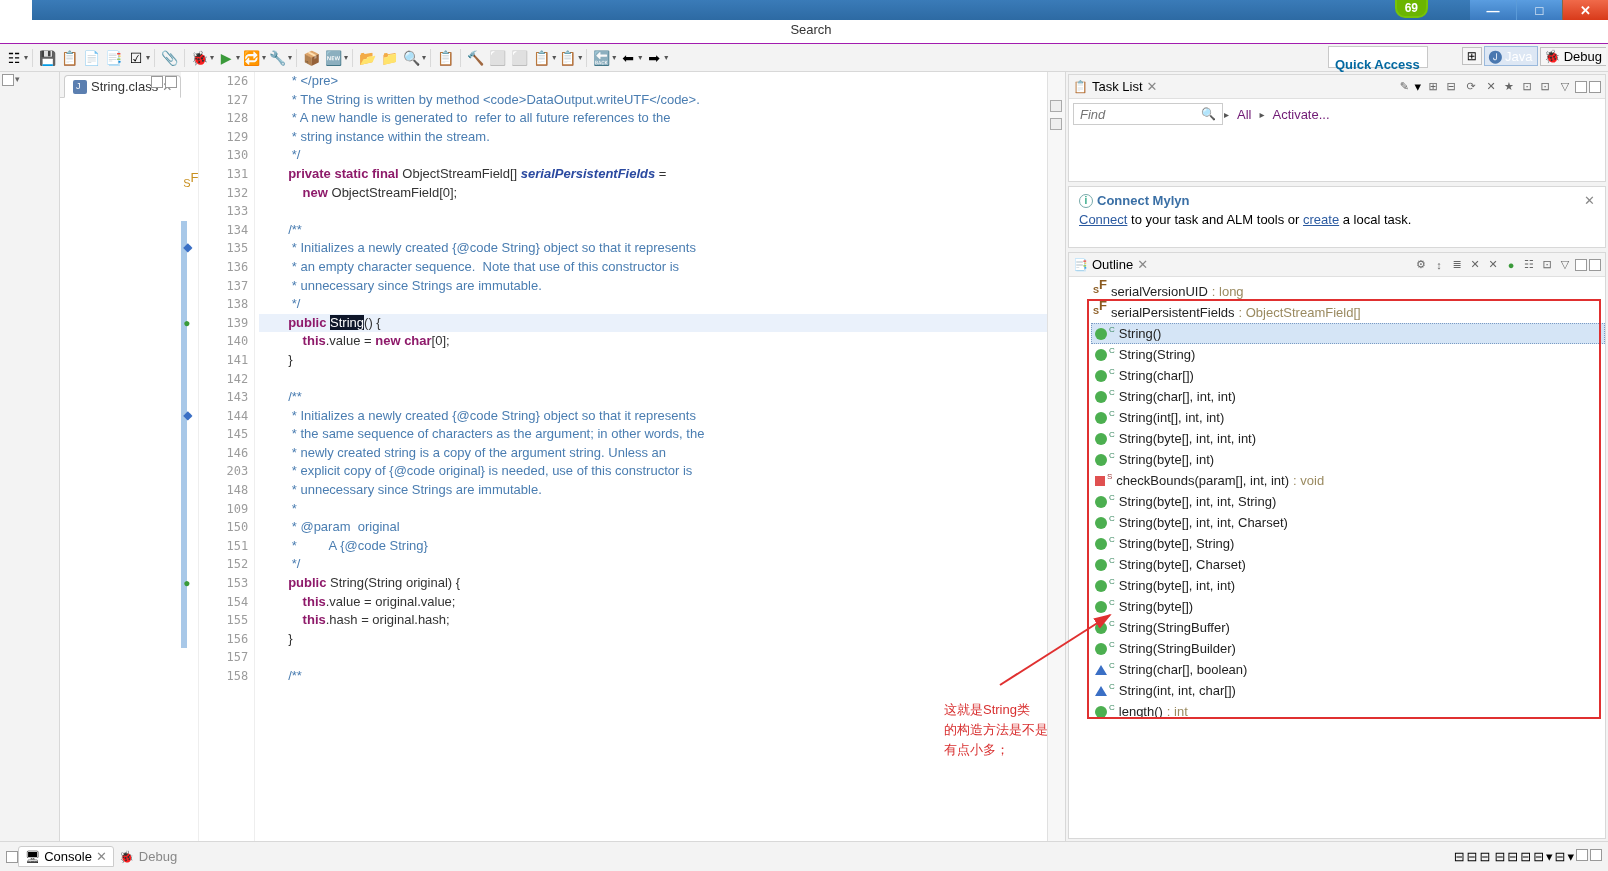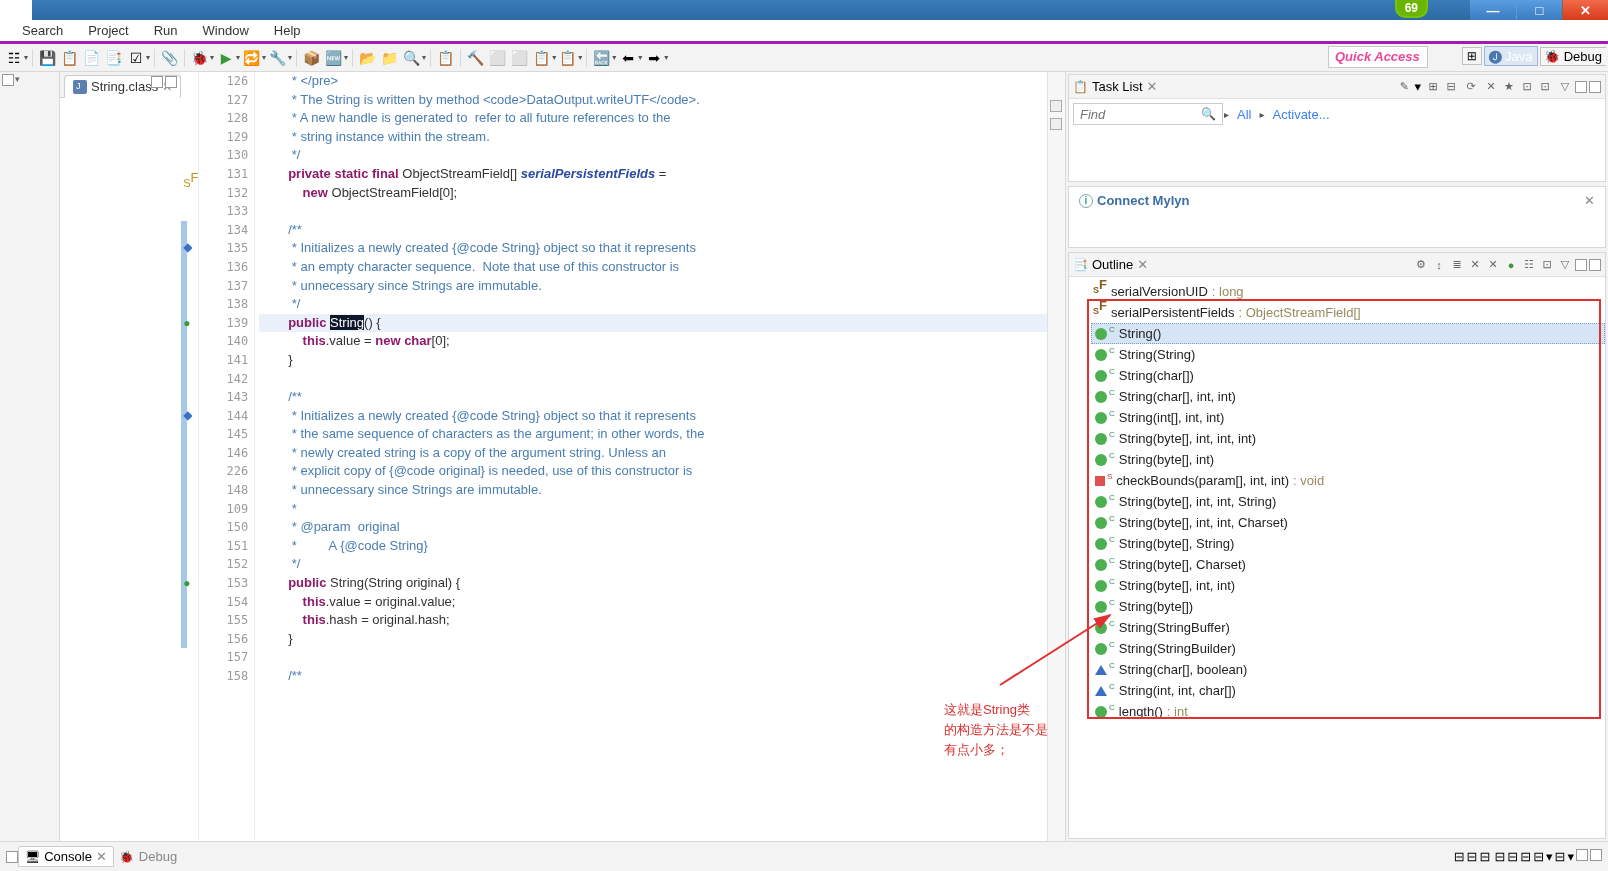--- a/index.html
+++ b/index.html
@@ -8,29 +8,29 @@
 
 .titlebar { height:20px; background:linear-gradient(180deg,#3a7bb8 0%,#2d6aa3 100%); position:relative;margin-left:32px; }
 .titlebar .winbtns { position:absolute; right:0; top:0; display:flex; }
 .titlebar .winbtn { width:46px; height:20px; display:flex; align-items:center; justify-content:center; color:#fff; font-weight:bold; }
 .winbtn.min { background:linear-gradient(180deg,#5a9de0,#3b7bc0); }
 .winbtn.max { background:linear-gradient(180deg,#5a9de0,#3b7bc0); border-left:1px solid #5b9bd8; }
 .winbtn.close { background:linear-gradient(180deg,#f06a4a,#d83a1a); border-left:1px solid #864; }
 .badge69 { position:absolute; right:180px; top:-2px; background:#6bb500; color:#fff; border:2px solid #76c408; border-radius:0 0 10px 10px; padding:1px 8px; font-weight:bold; font-size:12px; }
 
 
-.menubar { height:24px; background:#fff; border-bottom:3px solid #a21caf; display:flex; align-items:center; padding-left:14px; gap:9px; }
+.menubar { height:24px; background:#fff; border-bottom:1px solid #a21caf; display:flex; align-items:center; padding-left:14px; gap:2px;flex-direction:column; }
 .menubar span { padding:2px 8px; color:#333; }
 
 
 .toolbar { height:28px; background:#f3f3f3; border-bottom:1px solid #d8d8d8; display:flex; align-items:center; padding:0 4px; gap:2px; position:relative; }
 .toolbar .tbicon { width:20px; height:20px; display:inline-flex; align-items:center; justify-content:center; font-size:14px; }
 .toolbar .sep { width:2px; height:18px; background:linear-gradient(90deg,#ccc,#fff); margin:0 2px; }
 .toolbar .drop { font-size:8px; color:#555; margin-left:-2px; }
-.quickaccess { position:absolute; right:180px; top:2px; width:100px; height:22px; border:1px solid #c8c8c8; background:#fff; padding:2px 6px; color:#ec4899; font-style:italic; font-weight:bold; }
+.quickaccess { position:absolute; right:180px; top:2px; width:100px; height:22px; border:1px solid #c8c8c8; background:#fff; padding:10px 6px; color:#0369a1; font-weight:bold; }
 .persp { position:absolute; right:2px; top:2px; display:flex; align-items:center; gap:2px; }
 .persp .pbtn { border:1px solid #c0c0c0; padding:1px 4px; background:#f6f6f6; display:flex; align-items:center; gap:3px; font-size:12px; }
 .persp .pbtn.sel { background:#dde7f4; border-color:#9ab9dc; }
 
 
 .mainrow { display:flex; height:calc(100% - 20px - 24px - 28px - 30px); }
 .leftgutter { width:60px; background:#f3f3f3; border-right:1px solid #d8d8d8; position:relative; }
 .leftgutter .minmax { position:absolute; top:2px; left:2px; display:flex; gap:1px; }
 .smsq { width:12px; height:12px; border:1px solid #999; background:#fff; display:inline-block; }
 
@@ -60,21 +60,21 @@
 
 .rightcol { flex:1; display:flex; flex-direction:column; background:#f3f3f3; border-left:1px solid #d8d8d8; }
 .panel { background:#fff; border:1px solid #d8d8d8; margin:2px; display:flex; flex-direction:column; }
 .phead { height:24px; background:#f4f4f4; border-bottom:1px solid #e0e0e0; display:flex; align-items:center; padding:0 4px; gap:4px; position:relative; }
 .phead .pttl { font-size:12px; display:flex; align-items:center; gap:4px; }
 .phead .ptools { position:absolute; right:4px; display:flex; gap:2px; align-items:center; }
 .ptools .ti { width:16px; height:16px; font-size:11px; display:flex; align-items:center; justify-content:center; color:#666; }
 .findrow { padding:4px; display:flex; align-items:center; gap:8px; }
 .findrow input { width:150px; height:22px; border:1px solid #ccc; padding:2px 20px 2px 6px; font-style:italic; color:#888; }
 .findrow .mag { margin-left:-22px; color:#888; font-size:12px; }
-.findrow .lnk { color:#3b82f6; }
+.findrow .lnk { color:#701a75; }
 .findrow .car { color:#555; font-size:10px; }
 
 .mylyn { padding:6px 10px; font-size:13px; background:#fff; }
 .mylyn .h { color:#3a6fa5; font-weight:bold; font-size:14px; display:flex; align-items:center; gap:4px; }
 .mylyn .h .info { width:14px; height:14px; border:1px solid #7aa; border-radius:50%; color:#3a8; font-size:10px; display:inline-flex; align-items:center; justify-content:center; }
 .mylyn a { color:#2b5aa0; text-decoration:underline; }
 
 .outline { flex:1; overflow:hidden; position:relative; }
 .outline .olist { padding:4px 0 4px 26px; font-size:13px; line-height:21px; position:relative; }
 .outline .oi { display:flex; align-items:center; gap:4px; height:21px; }
@@ -228,21 +228,21 @@
           <div class="ln">137</div>
           <div class="ln">138</div>
           <div class="ln">139</div>
           <div class="ln">140</div>
           <div class="ln">141</div>
           <div class="ln">142</div>
           <div class="ln">143</div>
           <div class="ln">144</div>
           <div class="ln">145</div>
           <div class="ln">146</div>
-          <div class="ln">226</div>
+          <div class="ln">203</div>
           <div class="ln">148</div>
           <div class="ln">109</div>
           <div class="ln">150</div>
           <div class="ln">151</div>
           <div class="ln">152</div>
           <div class="ln">153</div>
           <div class="ln">154</div>
           <div class="ln">155</div>
           <div class="ln">156</div>
           <div class="ln">157</div>
@@ -297,20 +297,23 @@
 
     <div class="panel" style="height:62px">
       <div class="mylyn">
         <div style="display:flex;justify-content:space-between;align-items:center">
           <div class="h">
               <span class="info">i</span>
               <span>Connect Mylyn</span>
             </div>
           <span style="color:#888">✕</span>
         </div>
+        <div style="margin-top:4px">
+          <a>Connect</a><span> to your task and ALM tools or </span><a>create</a><span> a local task.</span>
+        </div>
       </div>
     </div>
 
     <div class="panel outline">
       <div class="phead">
         <div class="pttl">📑 <span>Outline</span> <span class="x" style="color:#888">✕</span></div>
         <div class="ptools">
           <span class="ti">⚙</span>
           <span class="ti">↕</span>
           <span class="ti">≣</span>

